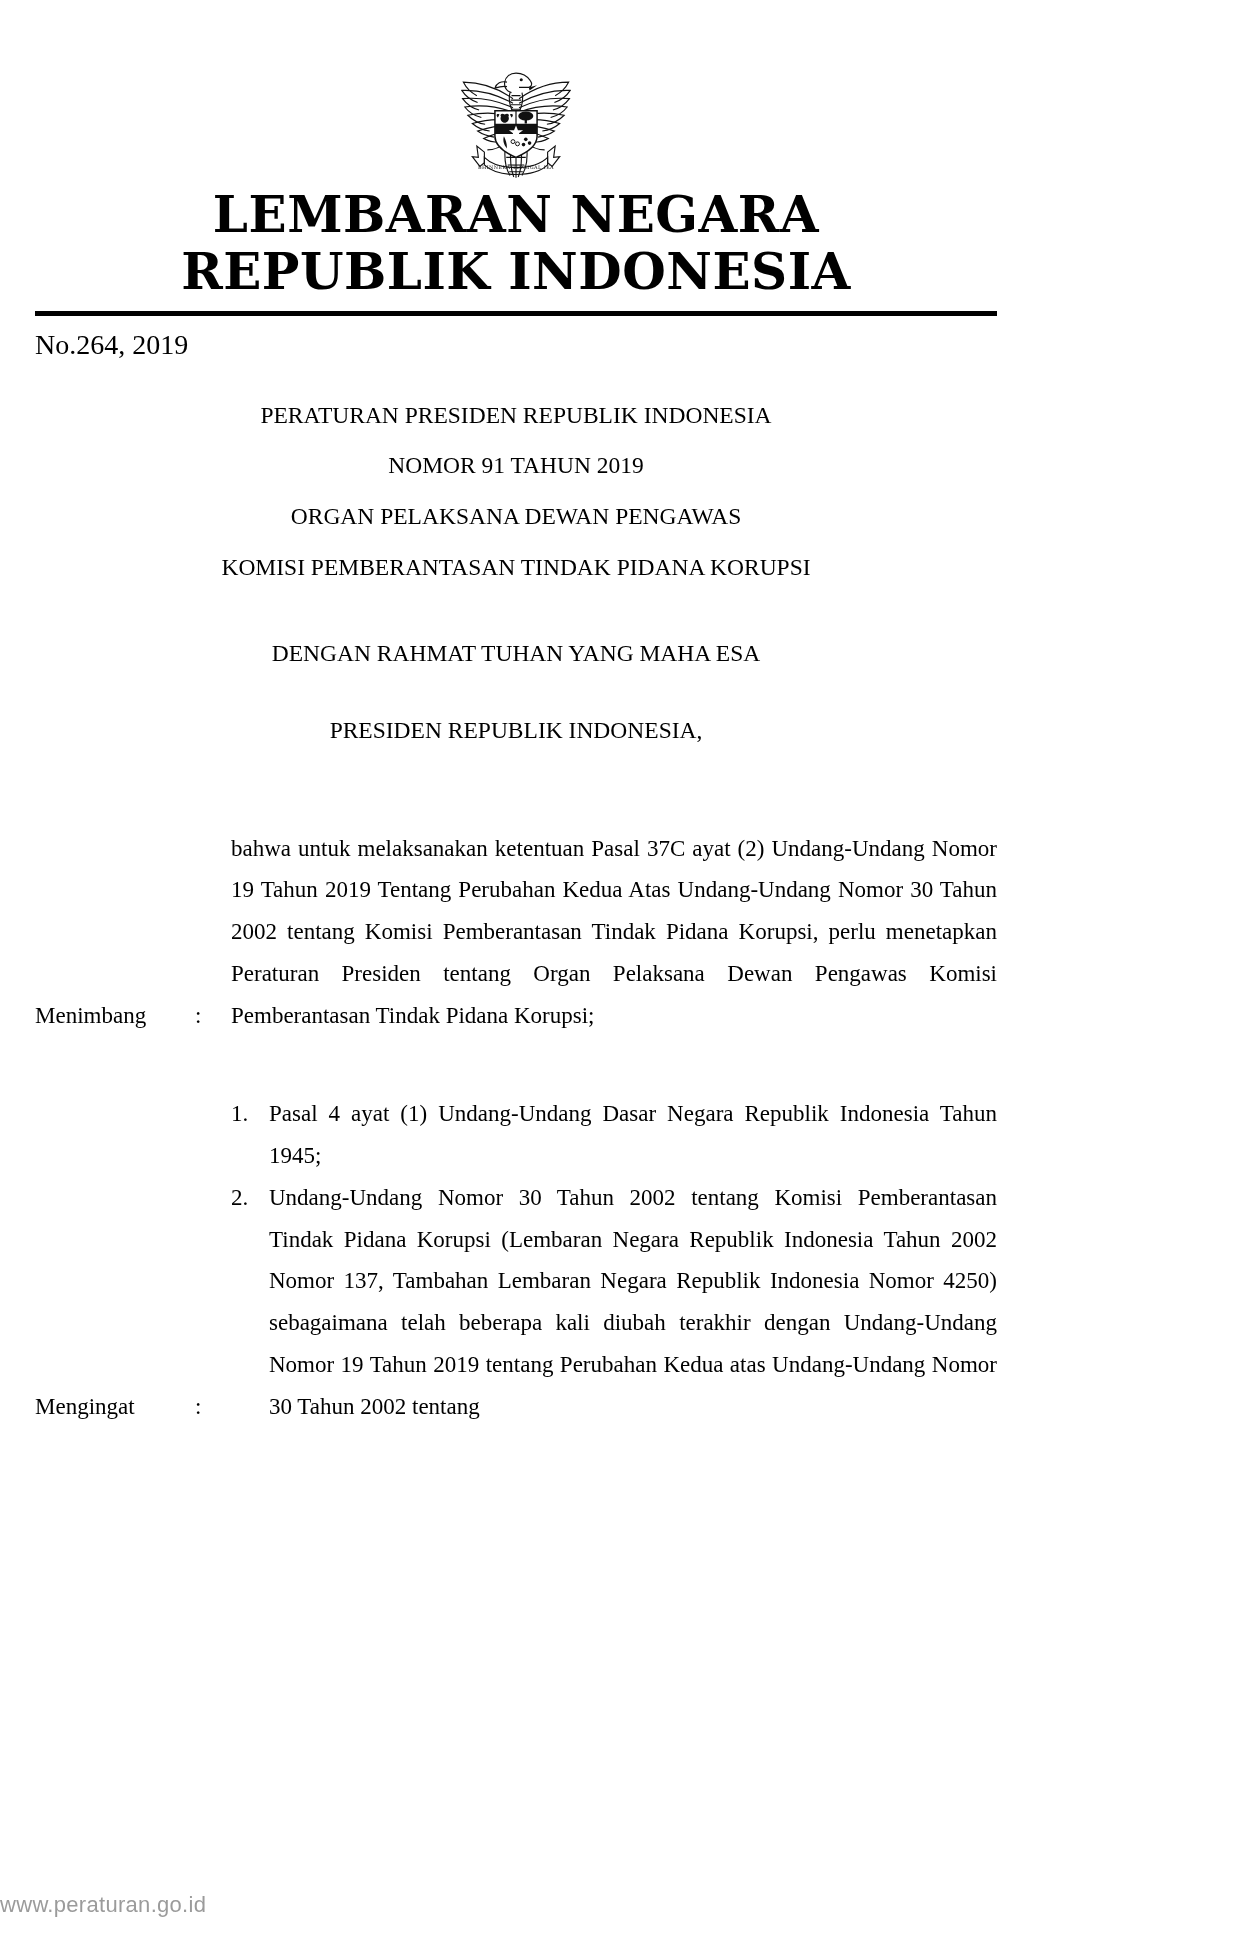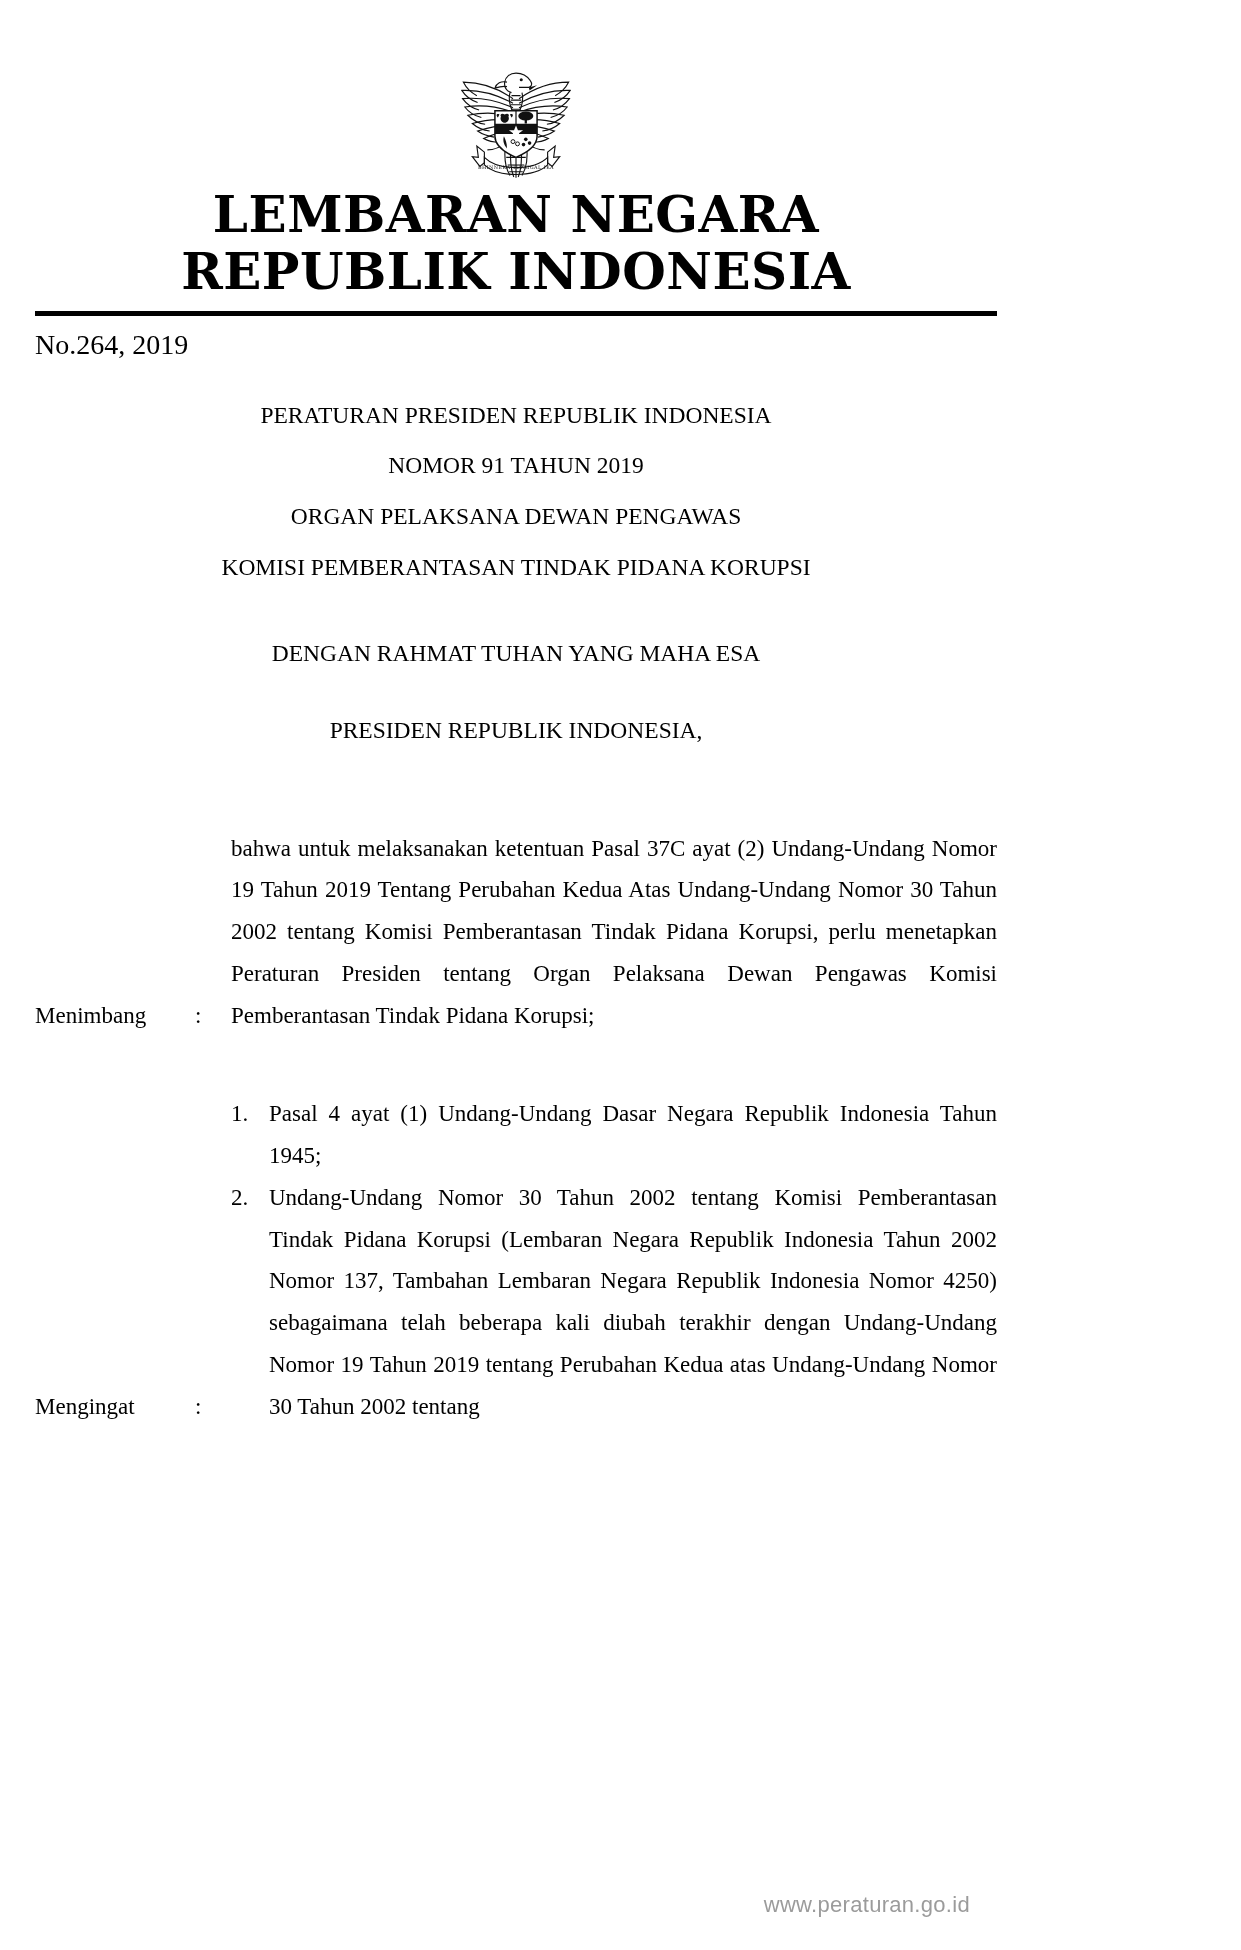--- a/index.html
+++ b/index.html
@@ -136,21 +136,20 @@
     text-align: justify;
     text-align-last: left;
   }
 
   
   .footer {
     position: absolute;
     left: 0;
     right: 0;
     bottom: 32px;
-    text-align: right;
     padding-right: 62px;
     font-family: "Liberation Sans", "DejaVu Sans", sans-serif;
     font-size: 22px;
     color: #9b9b9b;
     letter-spacing: 0.3px;
   }
 </style>
 </head>
 <body>
 

